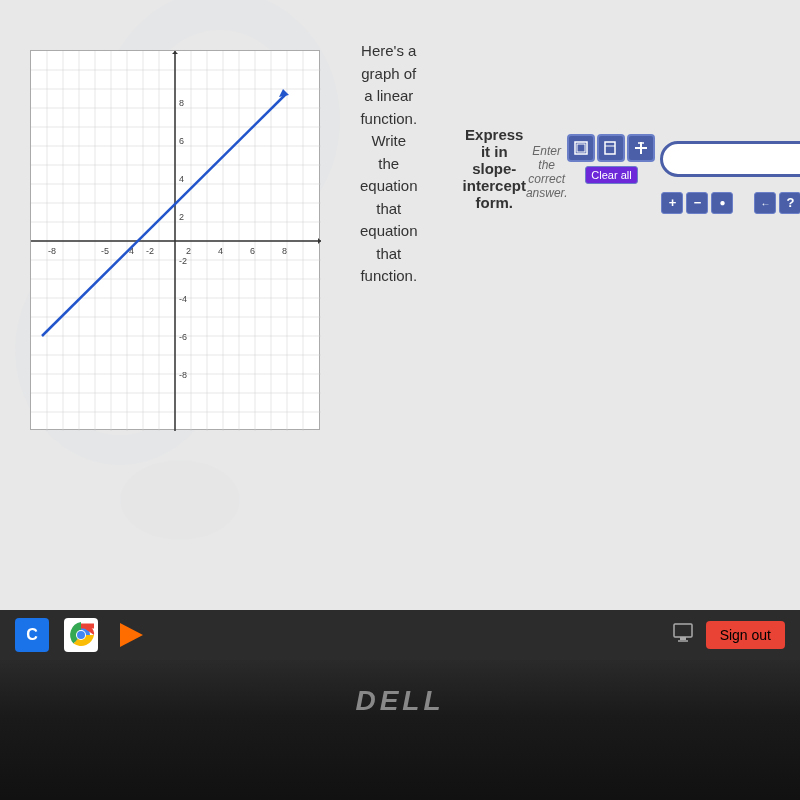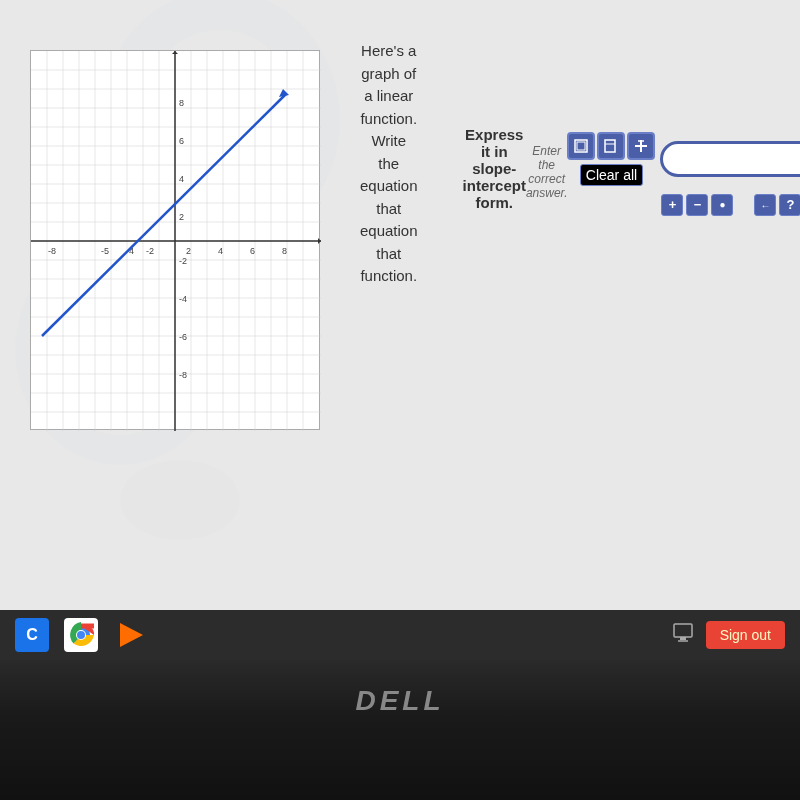--- a/index.html
+++ b/index.html
@@ -134,22 +134,22 @@
       color: white;
       font-size: 12px;
       font-weight: bold;
       cursor: pointer;
       display: flex;
       align-items: center;
       justify-content: center;
     }
 
     .clear-all-btn {
-      font-size: 14px;
-      background: #000000;
+      font-size: 11px;
+      background: #6d28d9;
       border: 1px solid #6a7fc8;
       color: white;
       padding: 2px 5px;
       border-radius: 3px;
       cursor: pointer;
       margin-top: 2px;
     }
 
     .answer-input {
       width: 180px;
@@ -254,21 +254,21 @@
     }
 
     .screen-icon {
       color: #aaa;
       font-size: 20px;
       cursor: pointer;
     }
 
     .sign-out-btn {
       background: #e84335;
-      color: #fef9c3;
+      color: #000000;
       border: none;
       padding: 6px 14px;
       border-radius: 4px;
       font-size: 14px;
       font-weight: 500;
       cursor: pointer;
     }
 
     
     .bezel-bottom {

